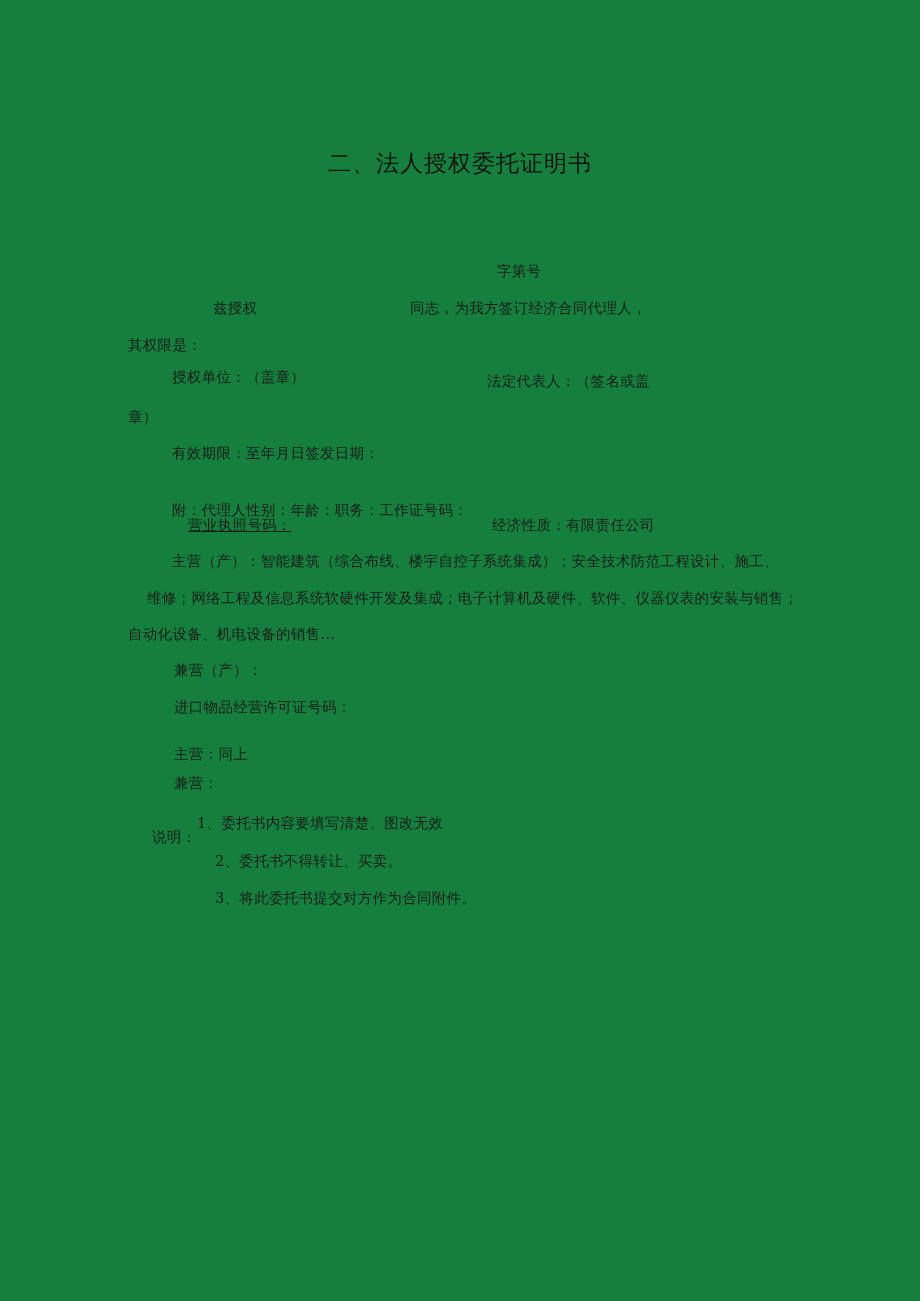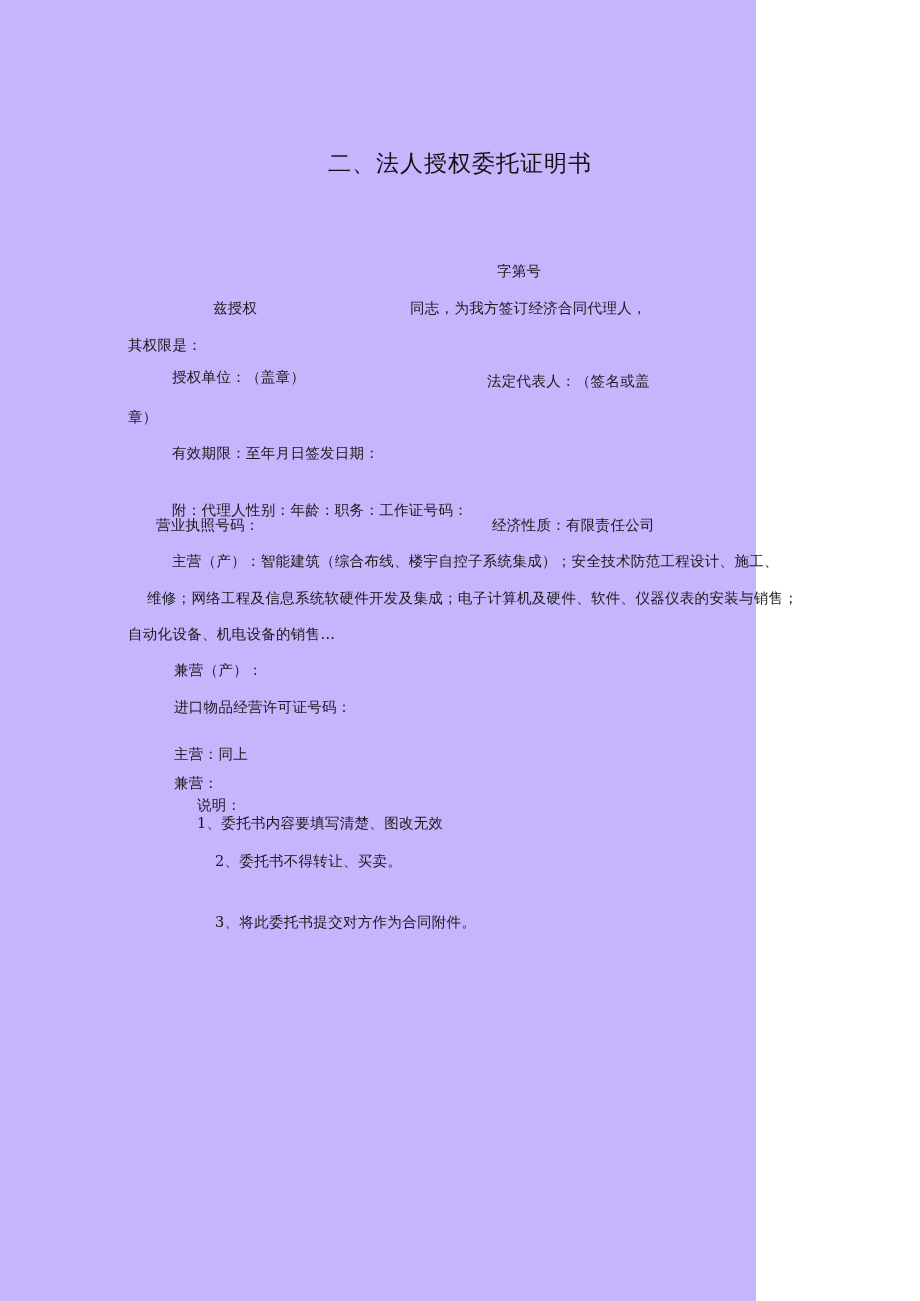--- a/index.html
+++ b/index.html
@@ -11,22 +11,22 @@
       width: 920px;
       height: 1301px;
       position: relative;
       overflow: hidden;
       font-family: "DejaVu Serif", "Liberation Serif", serif;
       color: #1a1a1a;
     }
     .page {
       position: absolute;
       left: 0; top: 0;
-      width: 756px; height: 1301px;
-      background: #c4b5fd;
+      width: 920px; height: 1301px;
+      background: #15803d;
     }
     .t {
       position: absolute;
       white-space: nowrap;
       font-size: 14.5px;
       line-height: 18px;
       letter-spacing: 0.3px;
     }
     .title {
       position: absolute;
@@ -55,33 +55,33 @@
   <div class="t" style="left:128px; top:336px;">其权限是：</div>
 
   <div class="t" style="left:172px; top:368px;">授权单位：（盖章）</div>
   <div class="t" style="left:487px; top:372px;">法定代表人：（签名或盖</div>
   <div class="t" style="left:128px; top:408px;">章）</div>
 
   <div class="t" style="left:172px; top:444px;">有效期限：至年月日签发日期：</div>
 
   <div class="t" style="left:172px; top:501px;">附：代理人性别：年龄：职务：工作证号码：</div>
 
-  <div class="t" style="left:156px; top:516px;">营业执照号码：</div>
+  <div class="t" style="left:188px; top:516px;text-decoration:underline;">营业执照号码：</div>
   <div class="t" style="left:492px; top:516px;">经济性质：有限责任公司</div>
 
   <div class="t" style="left:172px; top:552px;">主营（产）：智能建筑（综合布线、楼宇自控子系统集成）；安全技术防范工程设计、施工、</div>
   <div class="t" style="left:115px; top:589px;margin-left:32px;">维修；网络工程及信息系统软硬件开发及集成；电子计算机及硬件、软件、仪器仪表的安装与销售；</div>
   <div class="t" style="left:128px; top:625px;">自动化设备、机电设备的销售…</div>
 
   <div class="t" style="left:174px; top:661px;">兼营（产）：</div>
 
   <div class="t" style="left:174px; top:698px;text-align:center;">进口物品经营许可证号码：</div>
 
   <div class="t" style="left:174px; top:737px;margin-top:8px;">主营：同上</div>
 
   <div class="t" style="left:174px; top:774px;">兼营：</div>
 
-  <div class="t" style="left:152px; top:796px;margin-left:45px;">说明：</div>
+  <div class="t" style="left:152px; top:828px;">说明：</div>
   <div class="t" style="left:197px; top:814px;">1、委托书内容要填写清楚、图改无效</div>
   <div class="t" style="left:215px; top:852px;">2、委托书不得转让、买卖。</div>
-  <div class="t" style="left:215px; top:889px;margin-top:24px;">3、将此委托书提交对方作为合同附件。</div>
+  <div class="t" style="left:215px; top:889px;">3、将此委托书提交对方作为合同附件。</div>
 
 </div>
 
 </body></html>

